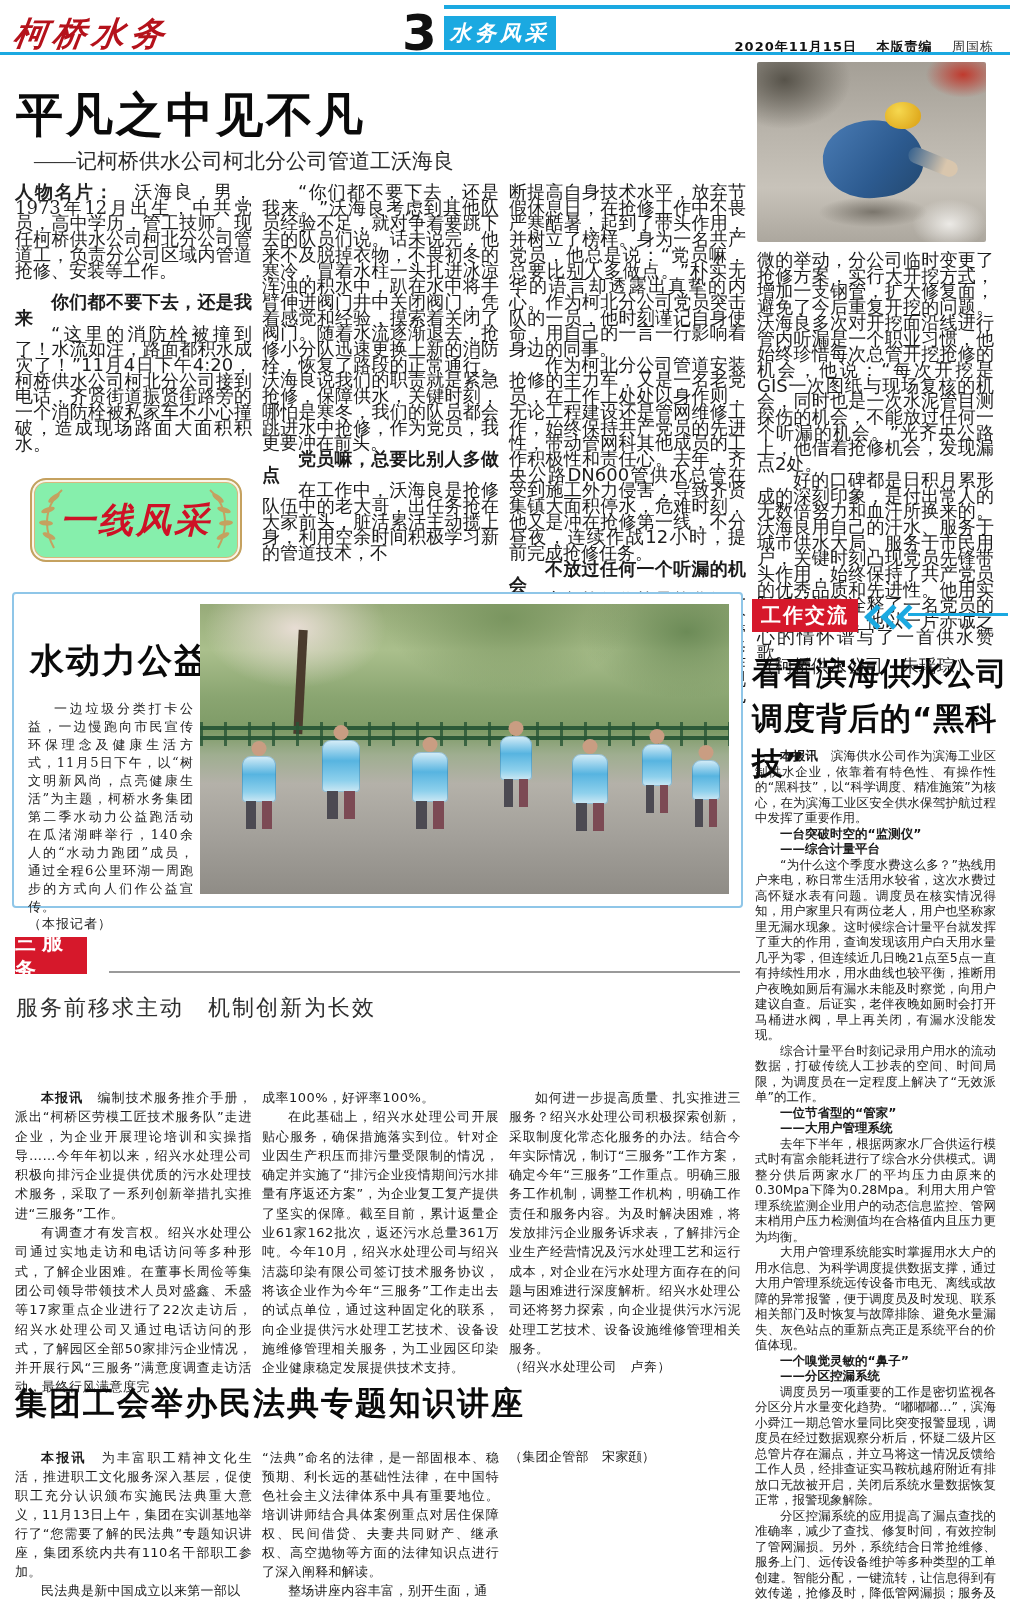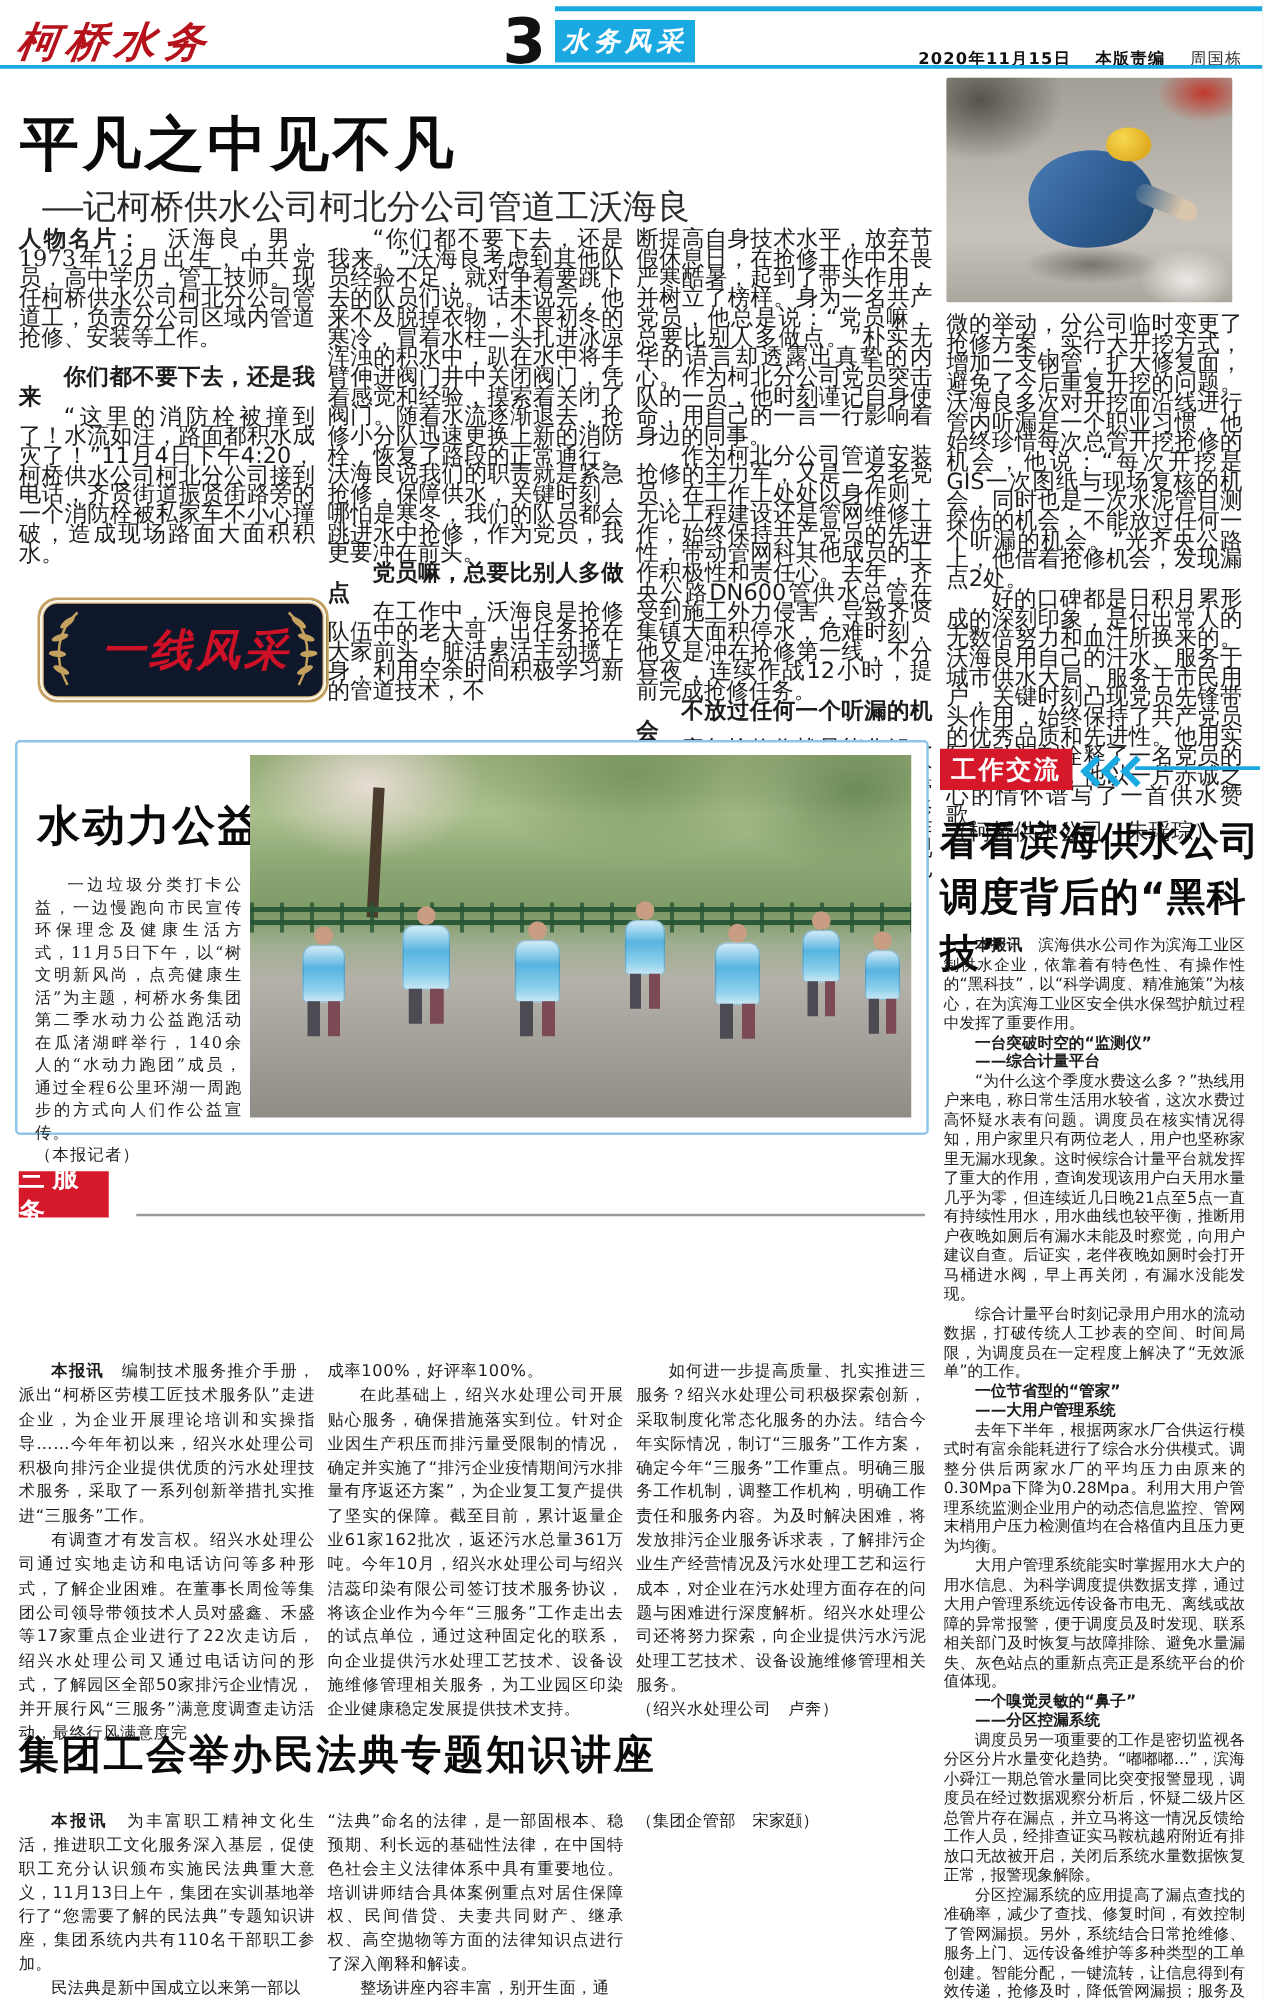--- a/index.html
+++ b/index.html
@@ -25,21 +25,21 @@
   .p-sub{font-weight:bold;text-indent:2em;}
   .p-lead{font-family:"DejaVu Serif",serif;margin-bottom:16px !important;color:#222;}
   .p-sign{text-align:right;font-family:Liberation Mono, monospace;text-indent:0;}
   .main-col{width:237px;font-size:18px;line-height:15.7px;}
   .ex-col{width:241px;font-size:12.5px;line-height:15.5px;}
   .ts-col{width:237px;font-size:13px;line-height:19.3px;letter-spacing:.5px;}
   .cc-col{width:237px;font-size:13px;line-height:19px;letter-spacing:.3px;}
 
   
   #main-title{left:16px;top:84px;font-size:47px;font-weight:900;letter-spacing:3px;color:#0a0a0a;}
-  #main-subtitle{left:34px;top:147px;font-size:27px;color:#2b2b2b;font-family:Liberation Mono, monospace;text-align:center;}
+  #main-subtitle{left:34px;top:147px;font-size:21px;color:#2b2b2b;font-family:Liberation Serif, serif;text-align:center;}
   #m-col1{left:15px;top:184px;}
   #m-col2{left:262px;top:184px;}
   #m-col3{left:509px;top:184px;}
   #m-col4{left:757px;top:252px;}
 
   
   #main-photo{left:757px;top:62px;width:229px;height:180px;overflow:hidden;border-radius:2px;
     background:
       radial-gradient(95px 70px at 12% 10%, #57534a 0%, rgba(87,83,74,0) 70%),
       radial-gradient(55px 34px at 90% 7%, #c03a2e 0%, rgba(192,58,46,0) 68%),
@@ -48,23 +48,23 @@
   #worker-torso{left:66px;top:58px;width:100px;height:78px;border-radius:46% 54% 42% 50%;
     background:linear-gradient(135deg,#4a7cb5 0%,#2c5a8f 60%,#23486f 100%);transform:rotate(-8deg);}
   #worker-helmet{left:128px;top:40px;width:36px;height:27px;border-radius:50% 50% 46% 46%;
     background:radial-gradient(circle at 38% 32%,#f6d84f 0%,#e0ab1f 75%);}
   #worker-arm{left:150px;top:92px;width:52px;height:16px;border-radius:8px;
     background:linear-gradient(90deg,#3a648f,#d9c6ad 75%);transform:rotate(22deg);}
   #photo-rubble{left:52px;top:132px;width:128px;height:36px;border-radius:50%;
     background:radial-gradient(closest-side,#7a756c 0%,rgba(122,117,108,0) 85%);}
 
   
-  #badge{left:30px;top:478px;width:208px;height:80px;background:#0f172a;border:2px solid #c5a15f;
+  #badge{left:30px;top:478px;width:208px;height:80px;background:#86efac;border:2px solid #c5a15f;
          border-radius:16px;box-shadow:inset 0 0 0 2px #fbf5e9, inset 0 0 0 3px #d7b87c;
-         display:flex;align-items:center;justify-content:center;padding-left:21px;}
+         display:flex;align-items:center;justify-content:center;}
   #badge-text{font-size:35px;font-weight:900;color:#ce1126;font-family:"DejaVu Serif",serif;
               font-style:italic;letter-spacing:3px;}
   .laurel{position:absolute;top:6px;width:34px;height:66px;}
   #laurel-l{left:2px;}
   #laurel-r{right:2px;transform:scaleX(-1);}
 
   
   #run-box{left:12px;top:592px;width:727px;height:312px;border:2px solid #8fc6e8;border-radius:4px;background:#fff;}
   #run-title{left:16px;top:44px;font-size:34px;font-weight:900;letter-spacing:2px;color:#0a0a0a;}
   #run-text{left:14px;top:106px;width:166px;font-size:13px;line-height:18px;letter-spacing:1px;
@@ -231,20 +231,21 @@
       <p class="p-sub">一个嗅觉灵敏的“鼻子”</p>
       <p class="p-sub">——分区控漏系统</p>
       <p class="p-body">调度员另一项重要的工作是密切监视各分区分片水量变化趋势。“嘟嘟嘟…”，滨海小舜江一期总管水量同比突变报警显现，调度员在经过数据观察分析后，怀疑二级片区总管片存在漏点，并立马将这一情况反馈给工作人员，经排查证实马鞍杭越府附近有排放口无故被开启，关闭后系统水量数据恢复正常，报警现象解除。</p>
       <p class="p-body">分区控漏系统的应用提高了漏点查找的准确率，减少了查找、修复时间，有效控制了管网漏损。另外，系统结合日常抢维修、服务上门、远传设备维护等多种类型的工单创建。智能分配，一键流转，让信息得到有效传递，抢修及时，降低管网漏损；服务及时，情暖万千用户；恢复及时，减少通讯故障。</p>
     </div>
 
   <div class="abs" id="ts-tag">
     <span>三服务</span>
   </div>
   <div class="abs" id="ts-line"></div>
+  <div class="abs" id="ts-kicker">服务前移求主动　机制创新为长效</div>
   <div class="abs art ts-col" id="ts-col1">
       <p class="p-body"><b>本报讯</b>　编制技术服务推介手册，派出“柯桥区劳模工匠技术服务队”走进企业，为企业开展理论培训和实操指导……今年年初以来，绍兴水处理公司积极向排污企业提供优质的污水处理技术服务，采取了一系列创新举措扎实推进“三服务”工作。</p>
       <p class="p-body">有调查才有发言权。绍兴水处理公司通过实地走访和电话访问等多种形式，了解企业困难。在董事长周俭等集团公司领导带领技术人员对盛鑫、禾盛等17家重点企业进行了22次走访后，绍兴水处理公司又通过电话访问的形式，了解园区全部50家排污企业情况，并开展行风“三服务”满意度调查走访活动，最终行风满意度完</p>
     </div>
   <div class="abs art ts-col" id="ts-col2">
       <p class="p-cont">成率100%，好评率100%。</p>
       <p class="p-body">在此基础上，绍兴水处理公司开展贴心服务，确保措施落实到位。针对企业因生产积压而排污量受限制的情况，确定并实施了“排污企业疫情期间污水排量有序返还方案”，为企业复工复产提供了坚实的保障。截至目前，累计返量企业61家162批次，返还污水总量361万吨。今年10月，绍兴水处理公司与绍兴洁蕊印染有限公司签订技术服务协议，将该企业作为今年“三服务”工作走出去的试点单位，通过这种固定化的联系，向企业提供污水处理工艺技术、设备设施维修管理相关服务，为工业园区印染企业健康稳定发展提供技术支持。</p>
     </div>
   <div class="abs art ts-col" id="ts-col3">
       <p class="p-body">如何进一步提高质量、扎实推进三服务？绍兴水处理公司积极探索创新，采取制度化常态化服务的办法。结合今年实际情况，制订“三服务”工作方案，确定今年“三服务”工作重点。明确三服务工作机制，调整工作机构，明确工作责任和服务内容。为及时解决困难，将发放排污企业服务诉求表，了解排污企业生产经营情况及污水处理工艺和运行成本，对企业在污水处理方面存在的问题与困难进行深度解析。绍兴水处理公司还将努力探索，向企业提供污水污泥处理工艺技术、设备设施维修管理相关服务。</p>

